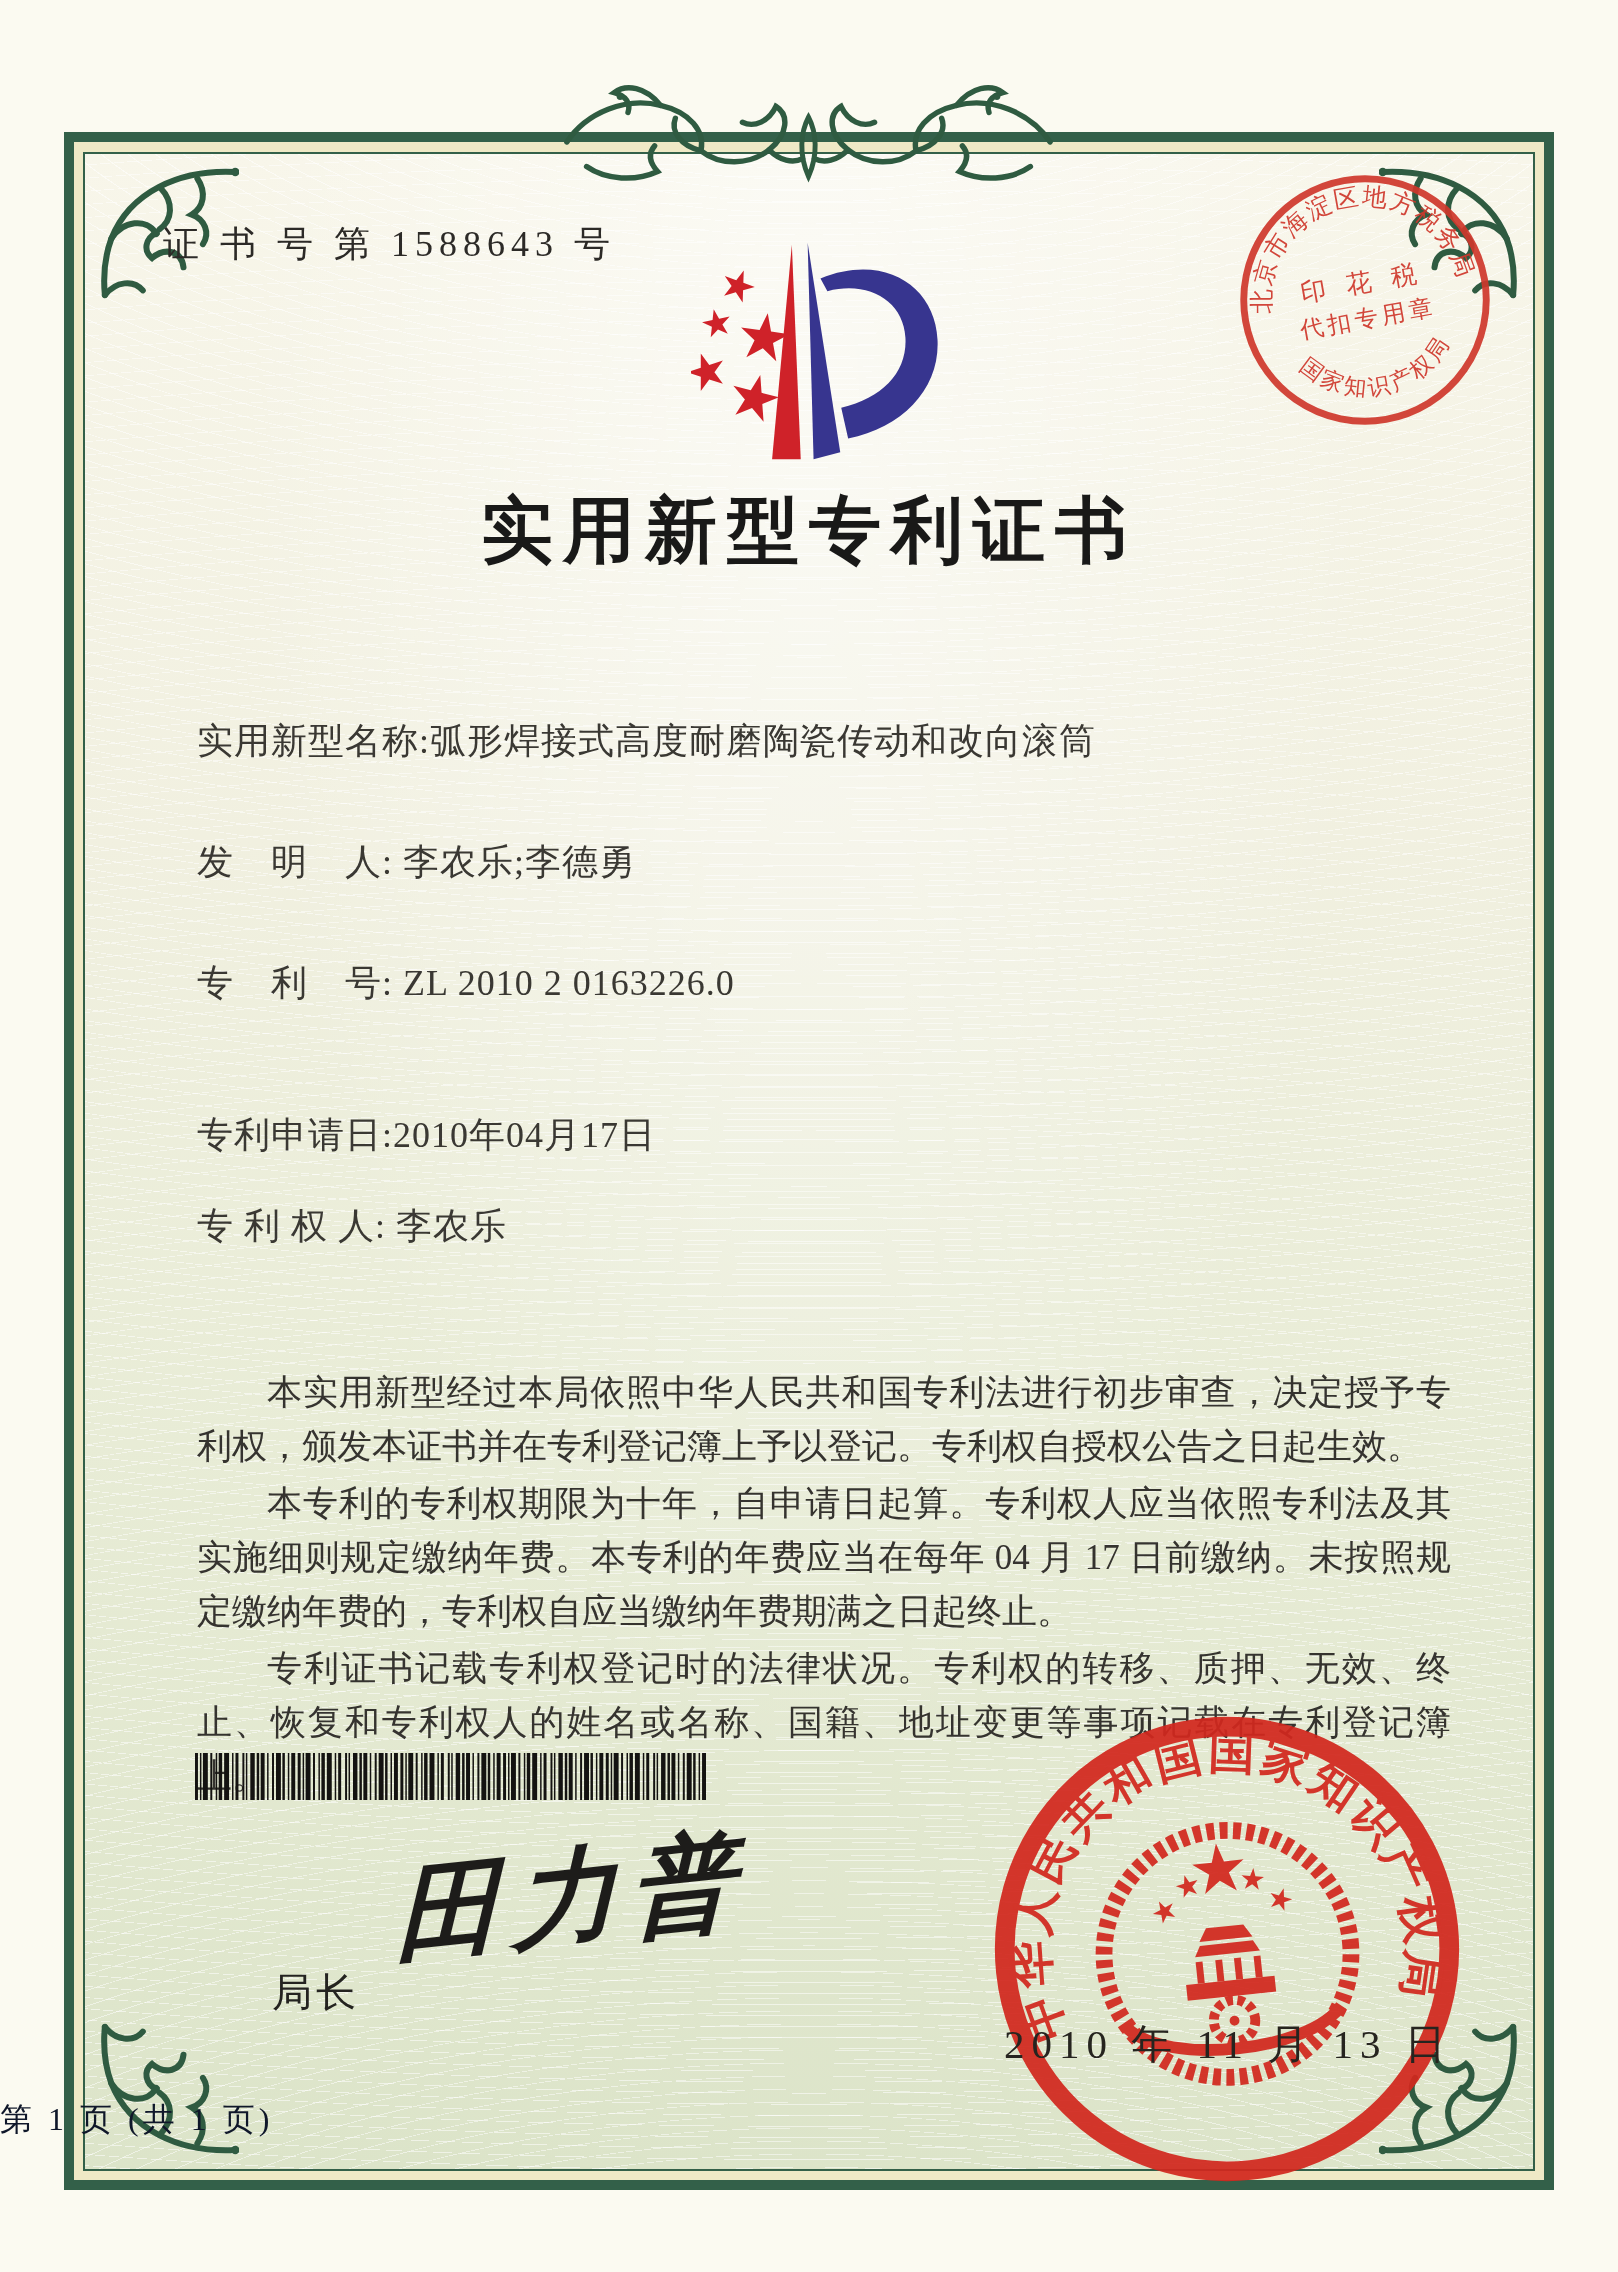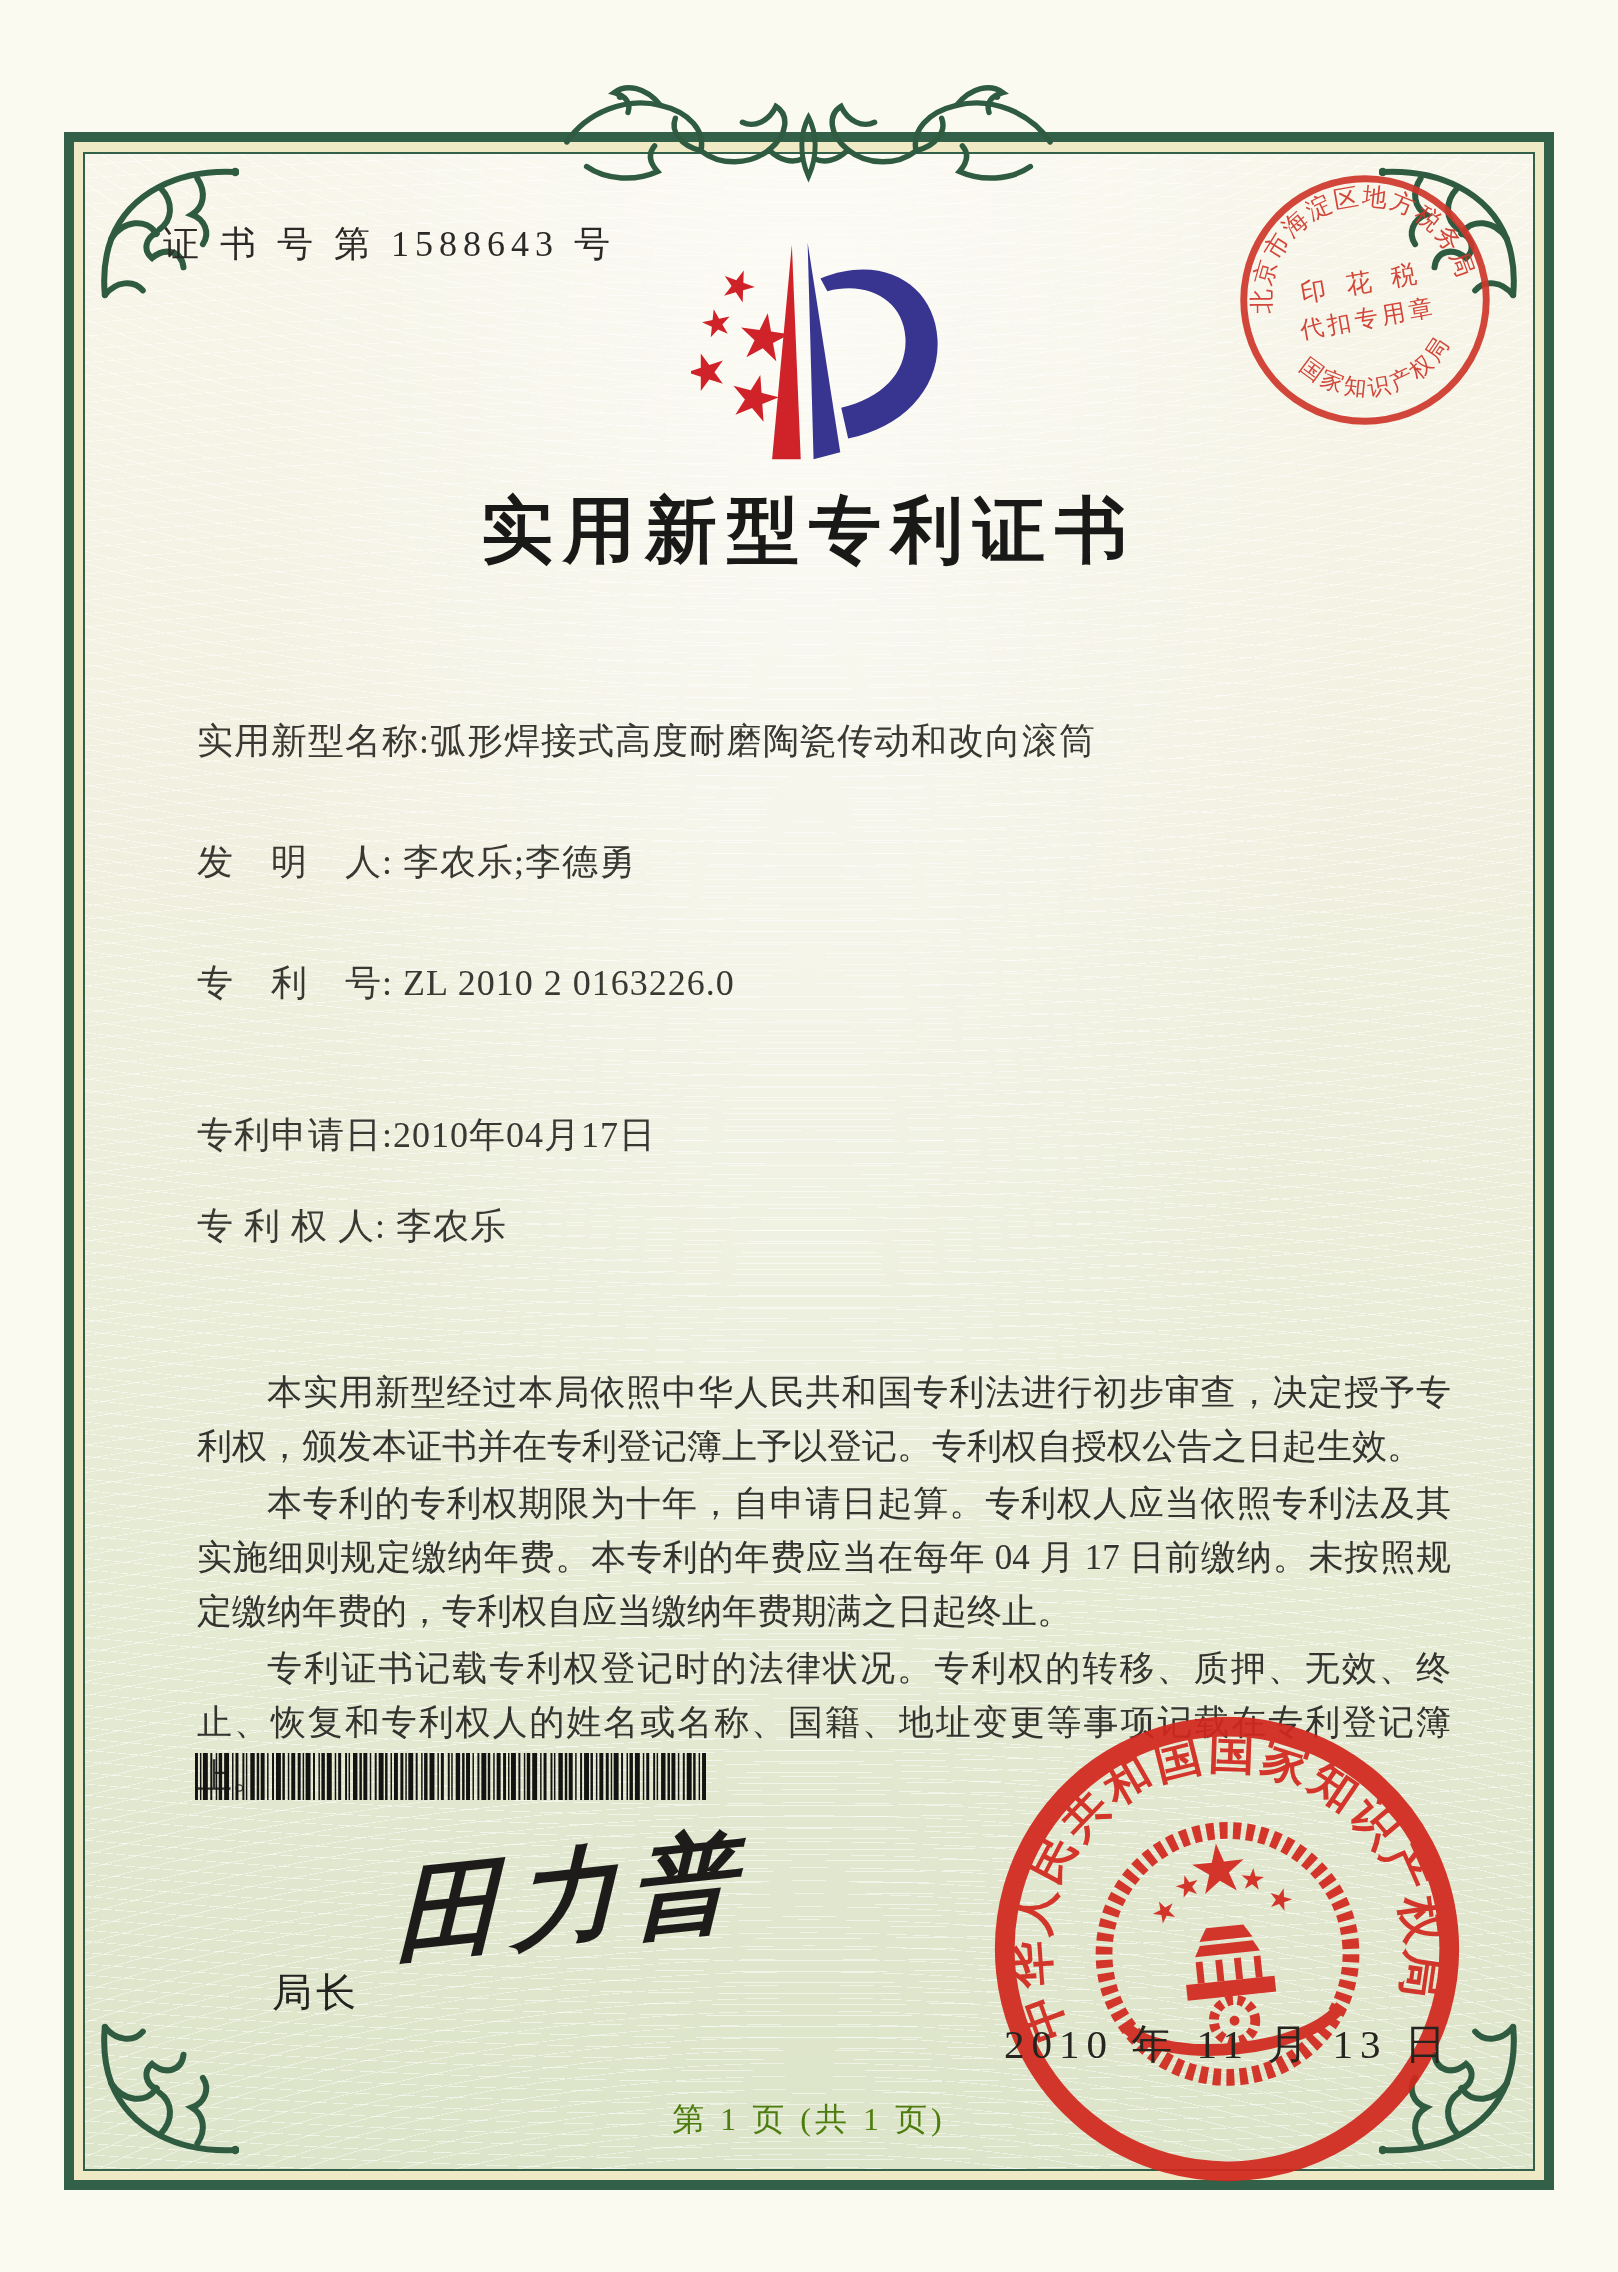--- a/index.html
+++ b/index.html
@@ -66,22 +66,22 @@
     font-size:105px;font-weight:bold;letter-spacing:13px;color:#1d1c1a;
     transform:rotate(-6deg) skewX(-6deg);transform-origin:left center;
     font-style:italic;white-space:nowrap;
   }
   .office-seal{position:absolute;left:985px;top:1707px;width:484px;height:484px;opacity:.93;}
   .issue-date{
     position:absolute;left:1004px;top:2017px;
     font-size:41px;letter-spacing:7px;color:#26241f;white-space:nowrap;
   }
   .page-footer{
-    position:absolute;left:0;right:0;top:2098px;text-align:center;
-    font-size:32px;letter-spacing:4px;color:#4d7c0f;
+    position:absolute;left:0;right:0;top:2098px;text-align:left;
+    font-size:32px;letter-spacing:4px;color:#0f172a;
   }
 </style>
 </head>
 <body>
 
 <div class="page">
 
   <svg width="0" height="0" style="position:absolute">
     <defs>
       <path id="star5" d="M0,-1 L0.225,-0.309 L0.951,-0.309 L0.363,0.118 L0.588,0.809 L0,0.382 L-0.588,0.809 L-0.363,0.118 L-0.951,-0.309 L-0.225,-0.309 Z"></path>

